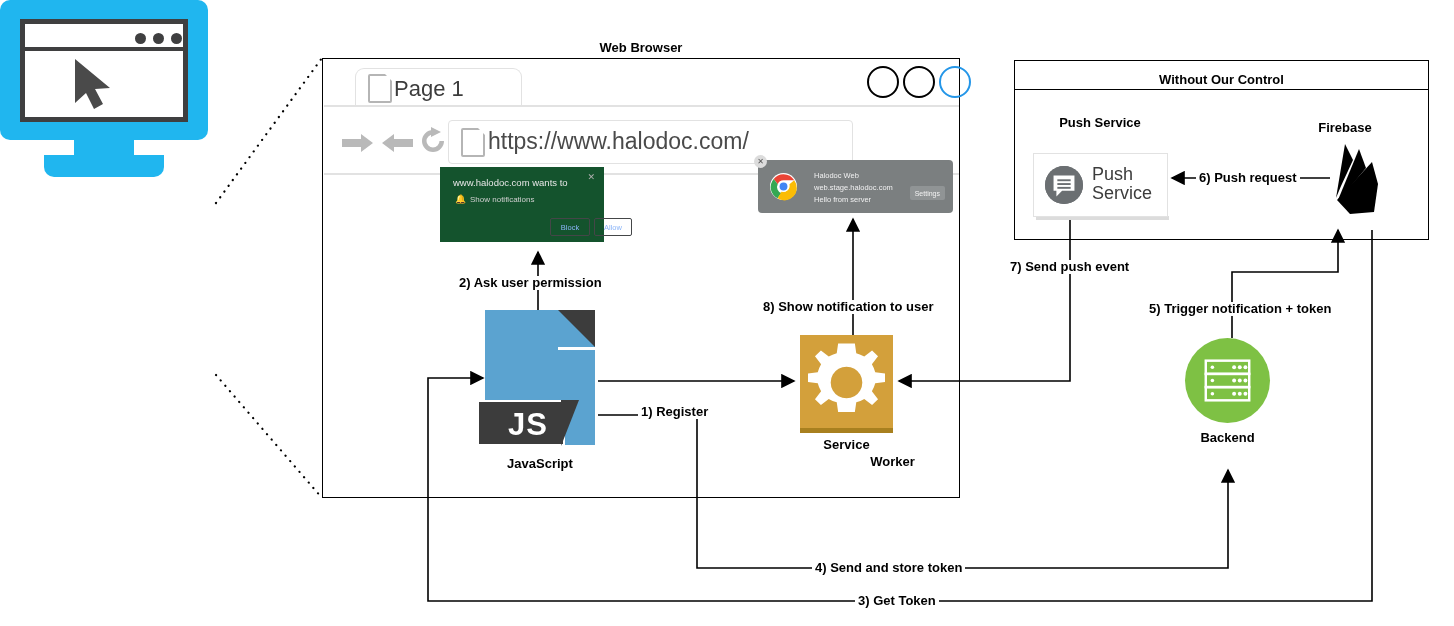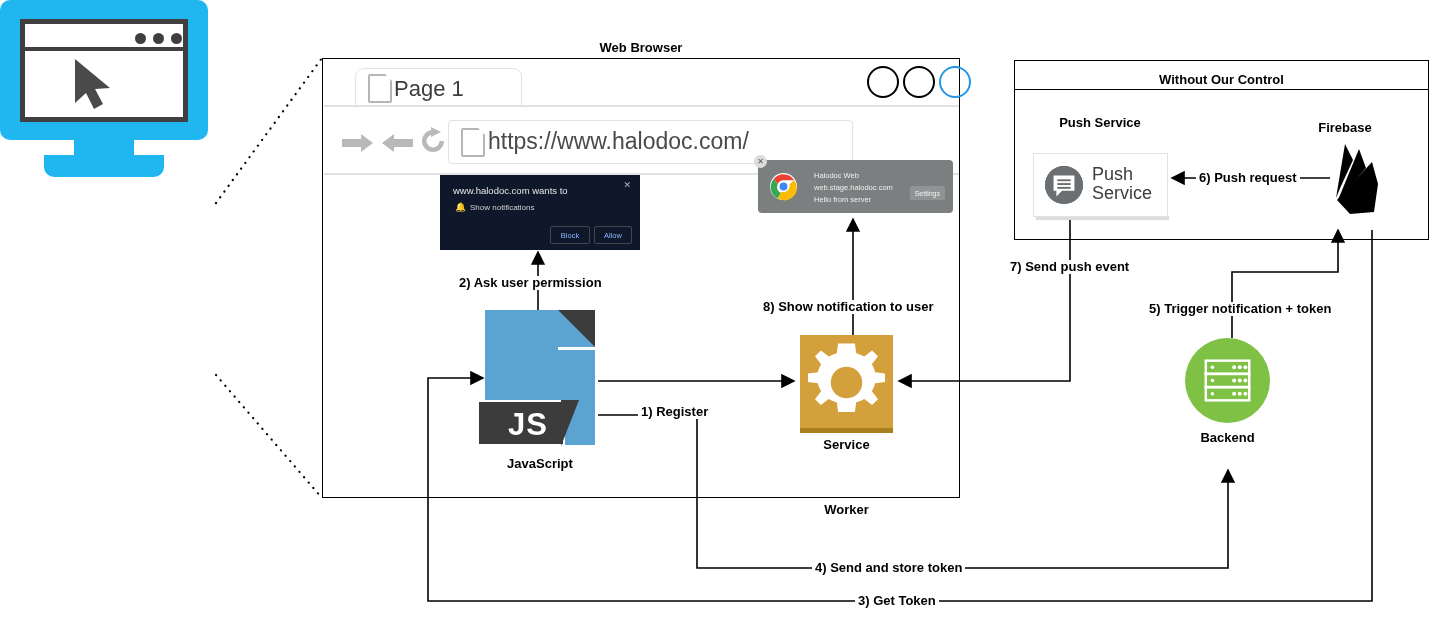--- a/index.html
+++ b/index.html
@@ -29,21 +29,21 @@
   .pagedoc{position:absolute;width:20px;height:25px;border:2px solid #b5b5b5;border-radius:2px;background:#fff;}
   .pagedoc:after{content:"";position:absolute;right:-2px;top:-2px;border-left:7px solid transparent;
        border-top:7px solid #fff;}
   .urlbar{position:absolute;left:126px;top:62px;width:403px;height:42px;background:#fff;
        border:1.5px solid #e2e2e2;border-radius:4px;}
   .urltext{position:absolute;left:166px;top:70px;font-size:23px;color:#4a4a4a;}
   .toolsep{position:absolute;left:1.5px;top:115px;width:635px;height:1.5px;background:#e2e2e2;}
   .circ{position:absolute;top:8px;width:28px;height:28px;border-radius:50%;border:2.2px solid #000;}
   .circ.blue{border-color:#2496e8;}
   
-  #perm{position:absolute;left:440px;top:175px;width:200px;height:75px;background:#0f172a;}
+  #perm{position:absolute;left:440px;top:167px;width:164px;height:75px;background:#14532d;}
   #perm .ptitle{position:absolute;left:13px;top:10px;font-size:9.5px;color:#e6e6e6;font-weight:400;}
   #perm .psub{position:absolute;left:30px;top:28px;font-size:8px;color:#cfcfcf;}
   #perm .pbell{position:absolute;left:15px;top:27px;font-size:9px;color:#cfcfcf;}
   #perm .px{position:absolute;right:9px;top:5px;font-size:9px;color:#b0b0b0;}
   .pbtn{position:absolute;top:51px;height:16px;border:1px solid #444648;border-radius:2px;
        font-size:7.5px;color:#8ab4f8;display:flex;align-items:center;justify-content:center;}
   
   #toast{position:absolute;left:758px;top:160px;width:195px;height:53px;background:#7b7f80;border-radius:4px;}
   #toast .nt{position:absolute;left:47px;font-size:7.5px;color:#f0f0f0;white-space:nowrap;margin-left:9px;}
   #toast .tx{position:absolute;left:-4px;top:-5px;width:13px;height:13px;border-radius:50%;
@@ -206,21 +206,21 @@
 </div>
 <div class="boxtitle" style="left:485px;top:456px;width:110px;">JavaScript</div>
 
 <div id="sw">
   <svg width="93" height="95" viewBox="0 0 100 100">
     <path fill="#ffffff" d="M50,8 l9,0 l1.5,10.5 a33,33 0 0 1 8.6,3.6 l8.4,-6.6 l6.4,6.4 l-6.6,8.4 a33,33 0 0 1 3.6,8.6 l10.5,1.5 l0,9 l-10.5,1.5 a33,33 0 0 1 -3.6,8.6 l6.6,8.4 l-6.4,6.4 l-8.4,-6.6 a33,33 0 0 1 -8.6,3.6 l-1.5,10.5 l-9,0 l-9,0 l-1.5,-10.5 a33,33 0 0 1 -8.6,-3.6 l-8.4,6.6 l-6.4,-6.4 l6.6,-8.4 a33,33 0 0 1 -3.6,-8.6 l-10.5,-1.5 l0,-9 l10.5,-1.5 a33,33 0 0 1 3.6,-8.6 l-6.6,-8.4 l6.4,-6.4 l8.4,6.6 a33,33 0 0 1 8.6,-3.6 l1.5,-10.5 z M50,33 a17,17 0 1 0 0.01,0 z"></path>
   </svg>
 </div>
 <div class="sw-shadow"></div>
 <div class="boxtitle" style="left:800px;top:437px;width:93px;">Service</div>
-<div class="boxtitle" style="left:800px;top:454px;width:93px;margin-top:48px;">Worker</div>
+<div class="boxtitle" style="left:846px;top:454px;width:93px;">Worker</div>
 
 <div class="frame" id="ctrlframe"></div>
 <div class="ctrlhdr"></div>
 <div class="boxtitle" style="left:1014px;top:72px;width:415px;">Without Our Control</div>
 
 <div class="boxtitle" style="left:1030px;top:115px;width:140px;">Push Service</div>
 <div class="pushshadow"></div>
 <div id="pushbox">
   <div class="pushcirc">
     <svg width="38" height="38" viewBox="0 0 40 40">

